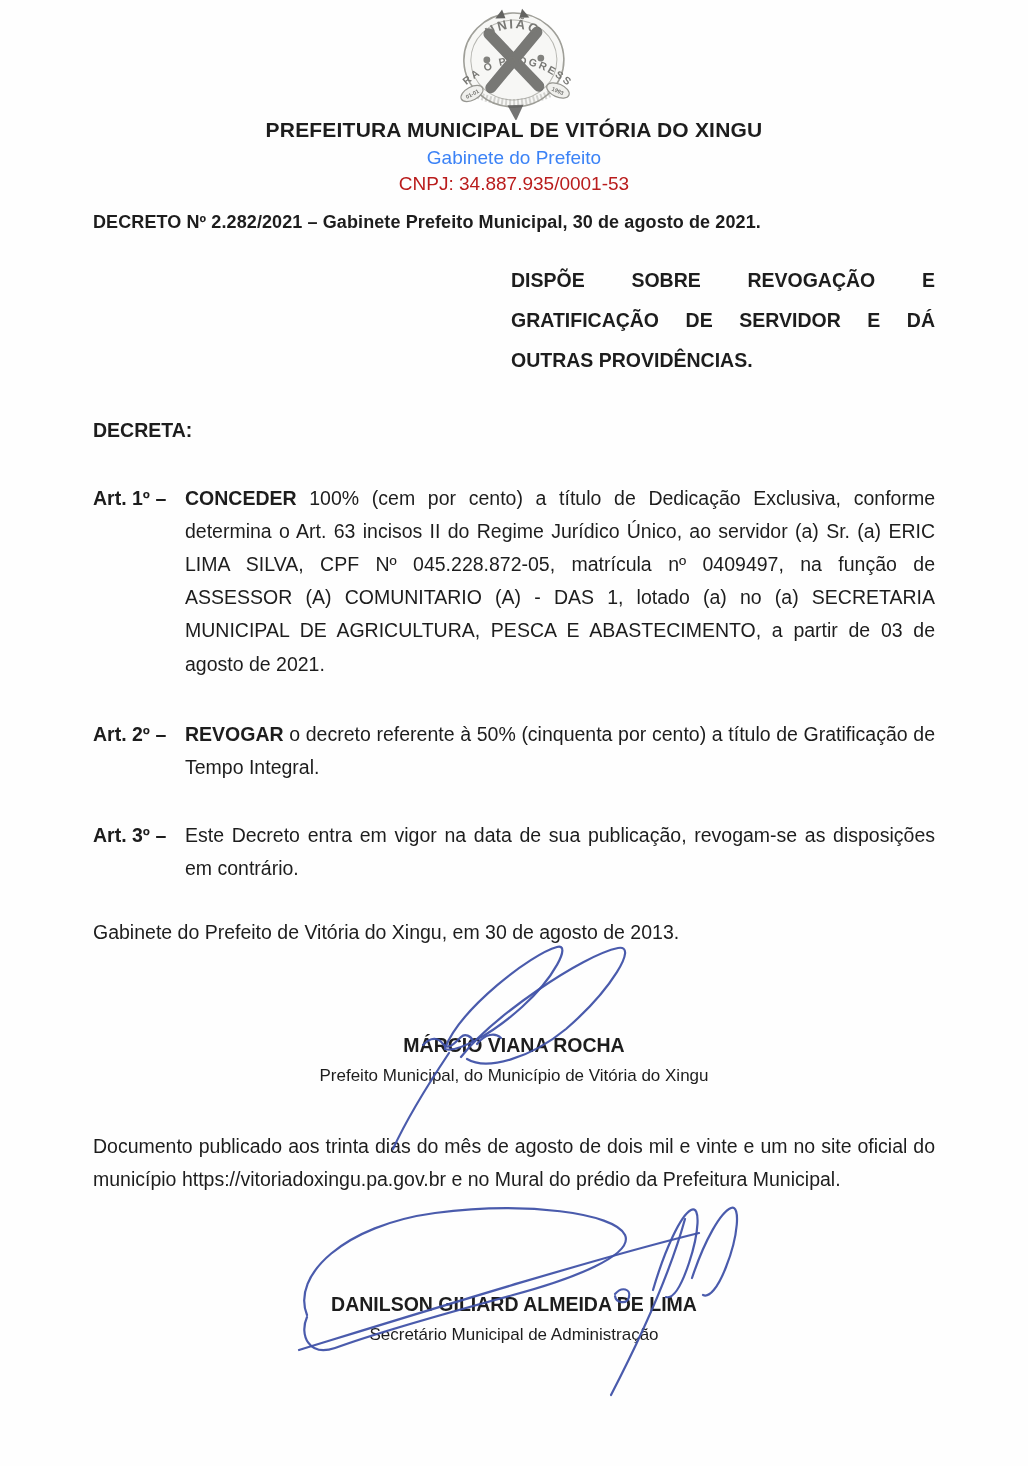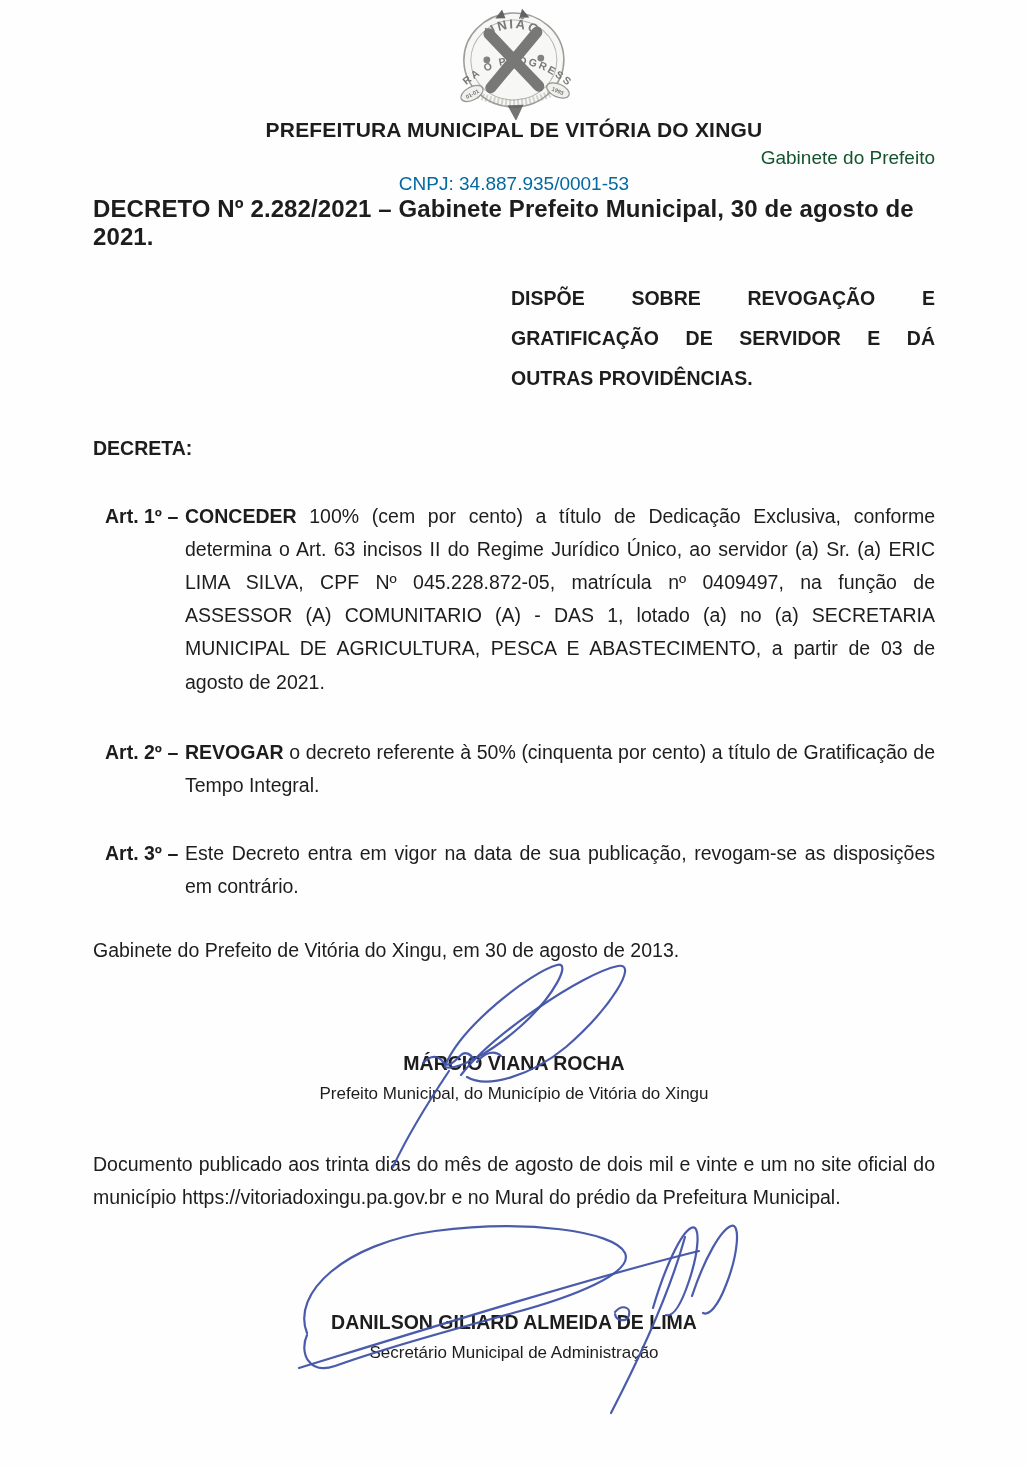--- a/index.html
+++ b/index.html
@@ -14,43 +14,43 @@
     overflow: hidden;
     box-shadow: 0 0 6px rgba(0,0,0,.25);
   }
   .content { padding: 0 93px; }
 
   
   .seal-wrap { text-align: center; padding-top: 8px; height: 100px; }
   .seal-wrap svg { display: inline-block; transform: rotate(-2deg); opacity: .92; }
 
   .hdr-title   { margin-top: 10px; text-align: center; font-weight: 700; font-size: 21px; letter-spacing: .2px; }
-  .hdr-sub     { margin-top: 5px;  text-align: right; font-size: 19px; color: #14532d; }
-  .hdr-cnpj    { margin-top: 4px;  text-align: center; font-size: 19px; color: #0369a1; }
+  .hdr-sub     { margin-top: 5px;  text-align: center; font-size: 19px; color: #3b82f6; }
+  .hdr-cnpj    { margin-top: 4px;  text-align: center; font-size: 19px; color: #b91c1c; }
 
-  .decree-line { font-weight: 700; font-size: 24px; letter-spacing: .1px; }
+  .decree-line { margin-top: 17px; font-weight: 700; font-size: 18px; letter-spacing: .1px; }
 
   
   .epigraph {
     width: 424px;
     margin: 28px 0 0 auto;
     font-weight: 700;
     font-size: 19.5px;
     line-height: 2.05;
     text-align: justify;
     text-justify: inter-word;
   }
 
   
   .preamble { margin-top: 44px; font-size: 19.5px; }
   .decreta  { margin-top: 38px; font-weight: 700; font-size: 19.5px; }
 
   .article { position: relative; padding-left: 92px; margin-top: 40px;
              font-size: 19.5px; line-height: 1.7; text-align: justify; }
-  .article .alabel { position: absolute; left: 12px; top: 0; font-weight: 700; white-space: nowrap; }
+  .article .alabel { position: absolute; left: 0; top: 0; font-weight: 700; white-space: nowrap; }
   .article .kw { font-weight: 700; }
 
   .closing { margin-top: 36px; font-size: 19.5px; }
 
   
   .sig-block { position: relative; text-align: center; }
   .sig-block .ink { position: absolute; left: 93px; top: 0; pointer-events: none; overflow: visible; }
   .sig1 { padding-top: 90px; }
   .sig2 { padding-top: 96px; }
   .sig-name { font-weight: 700; font-size: 19.5px; }

